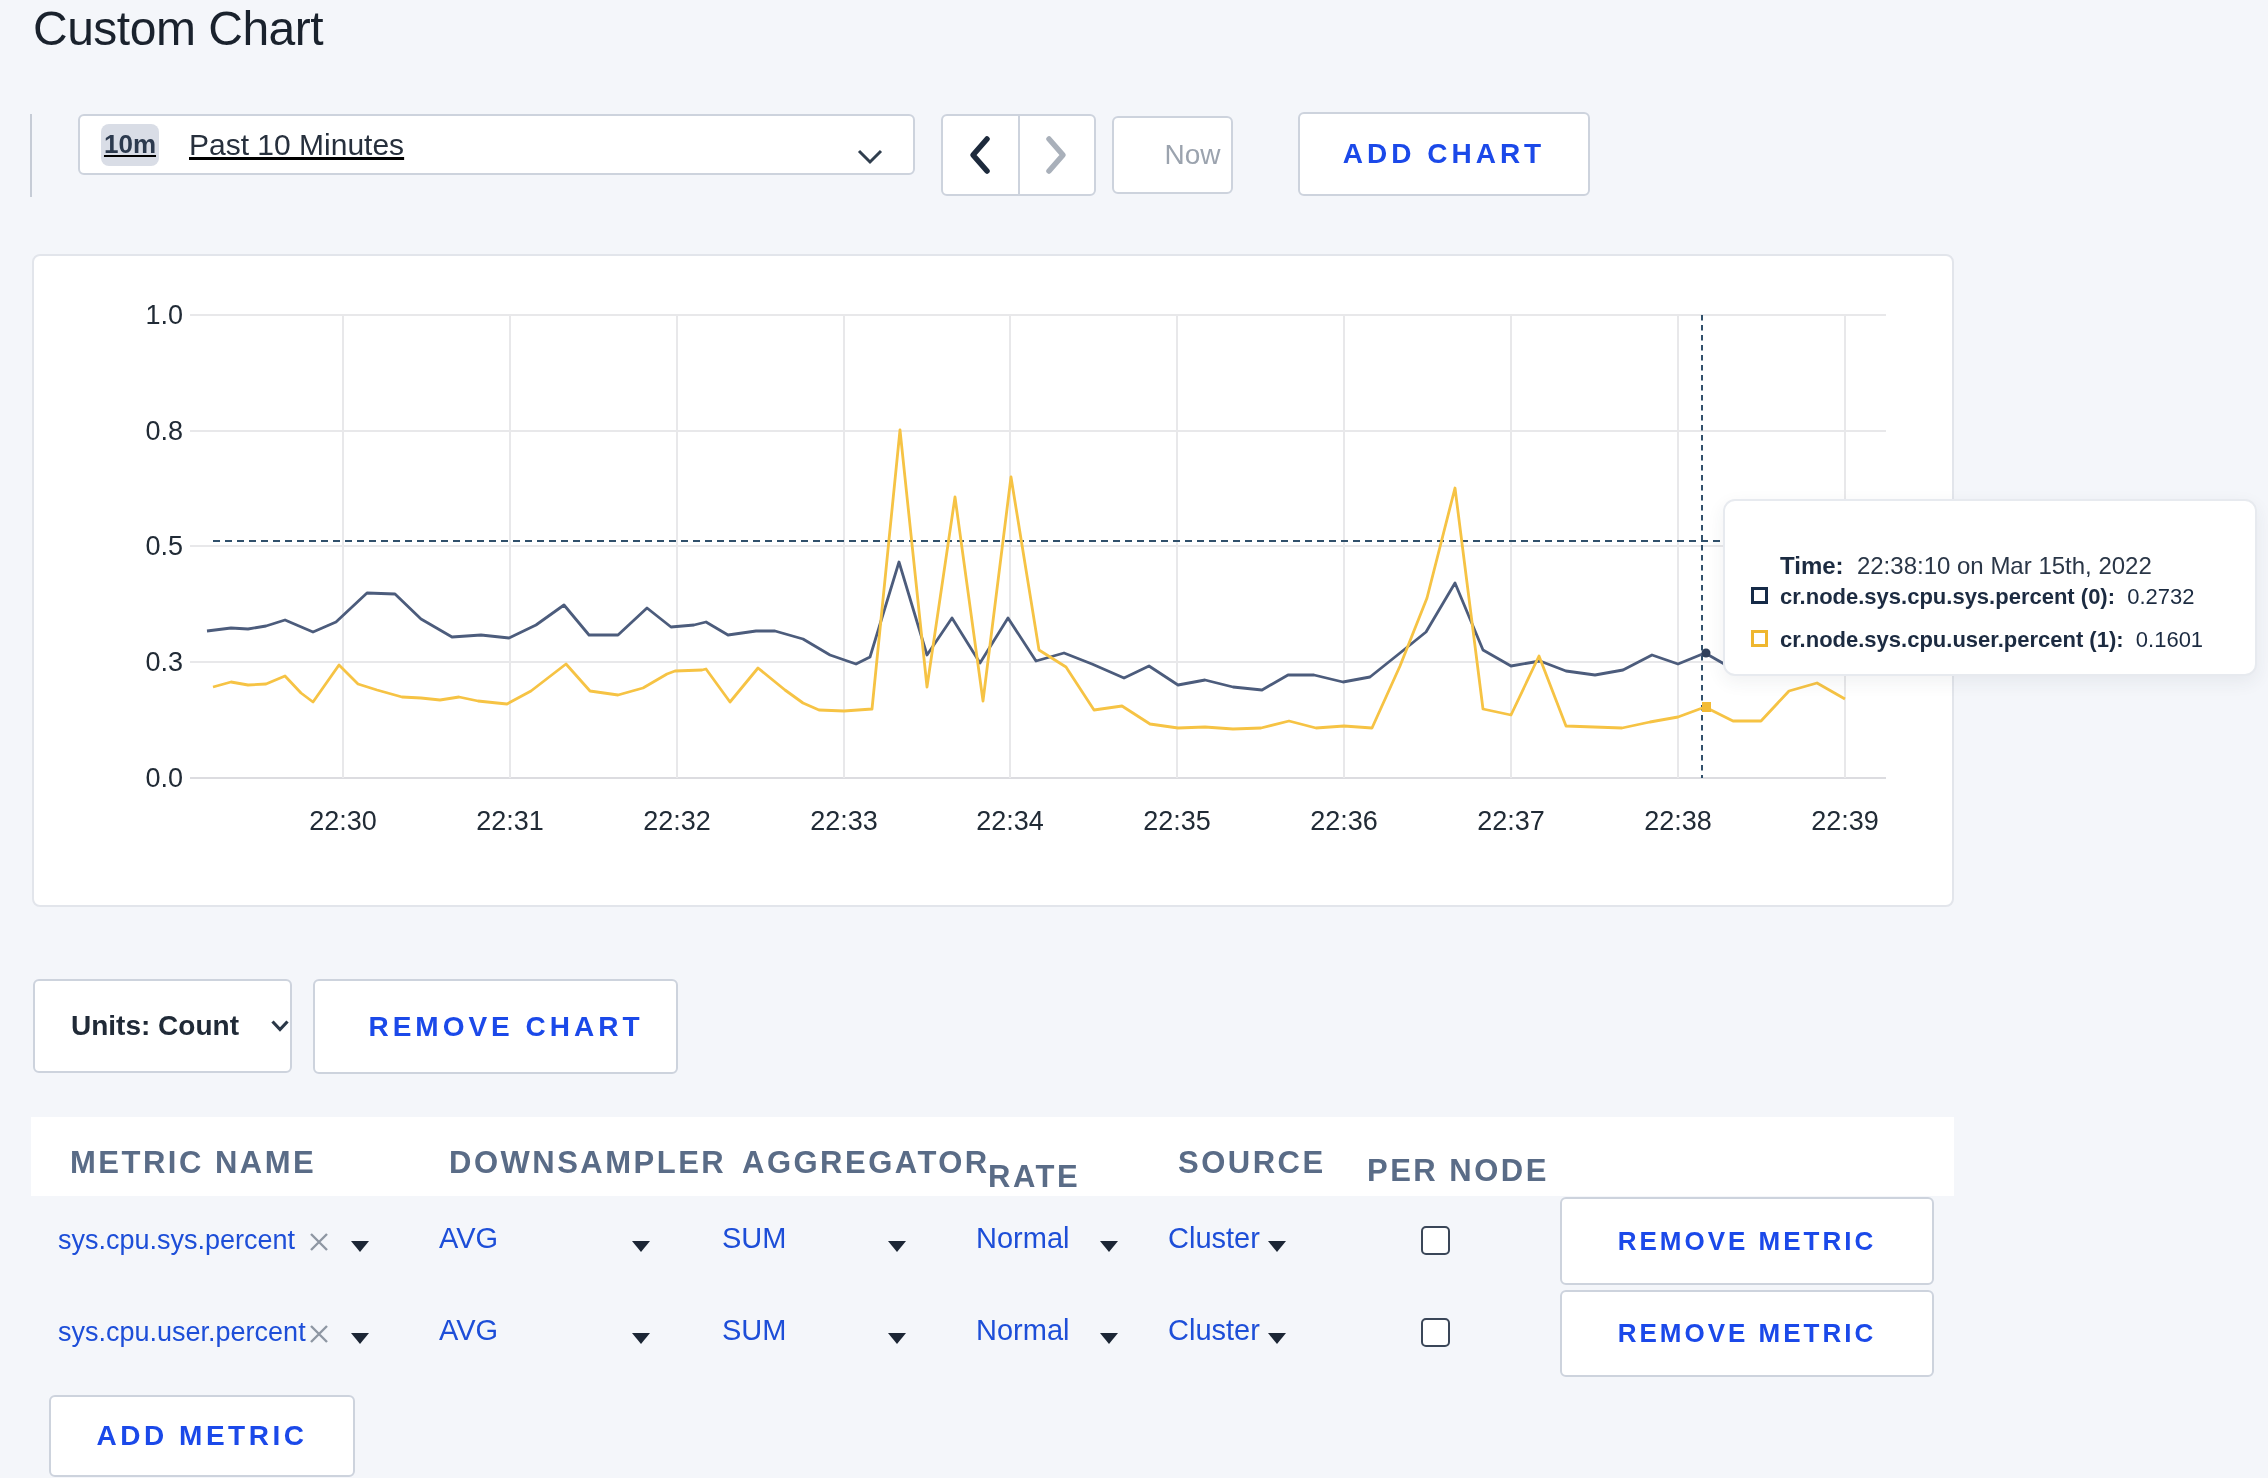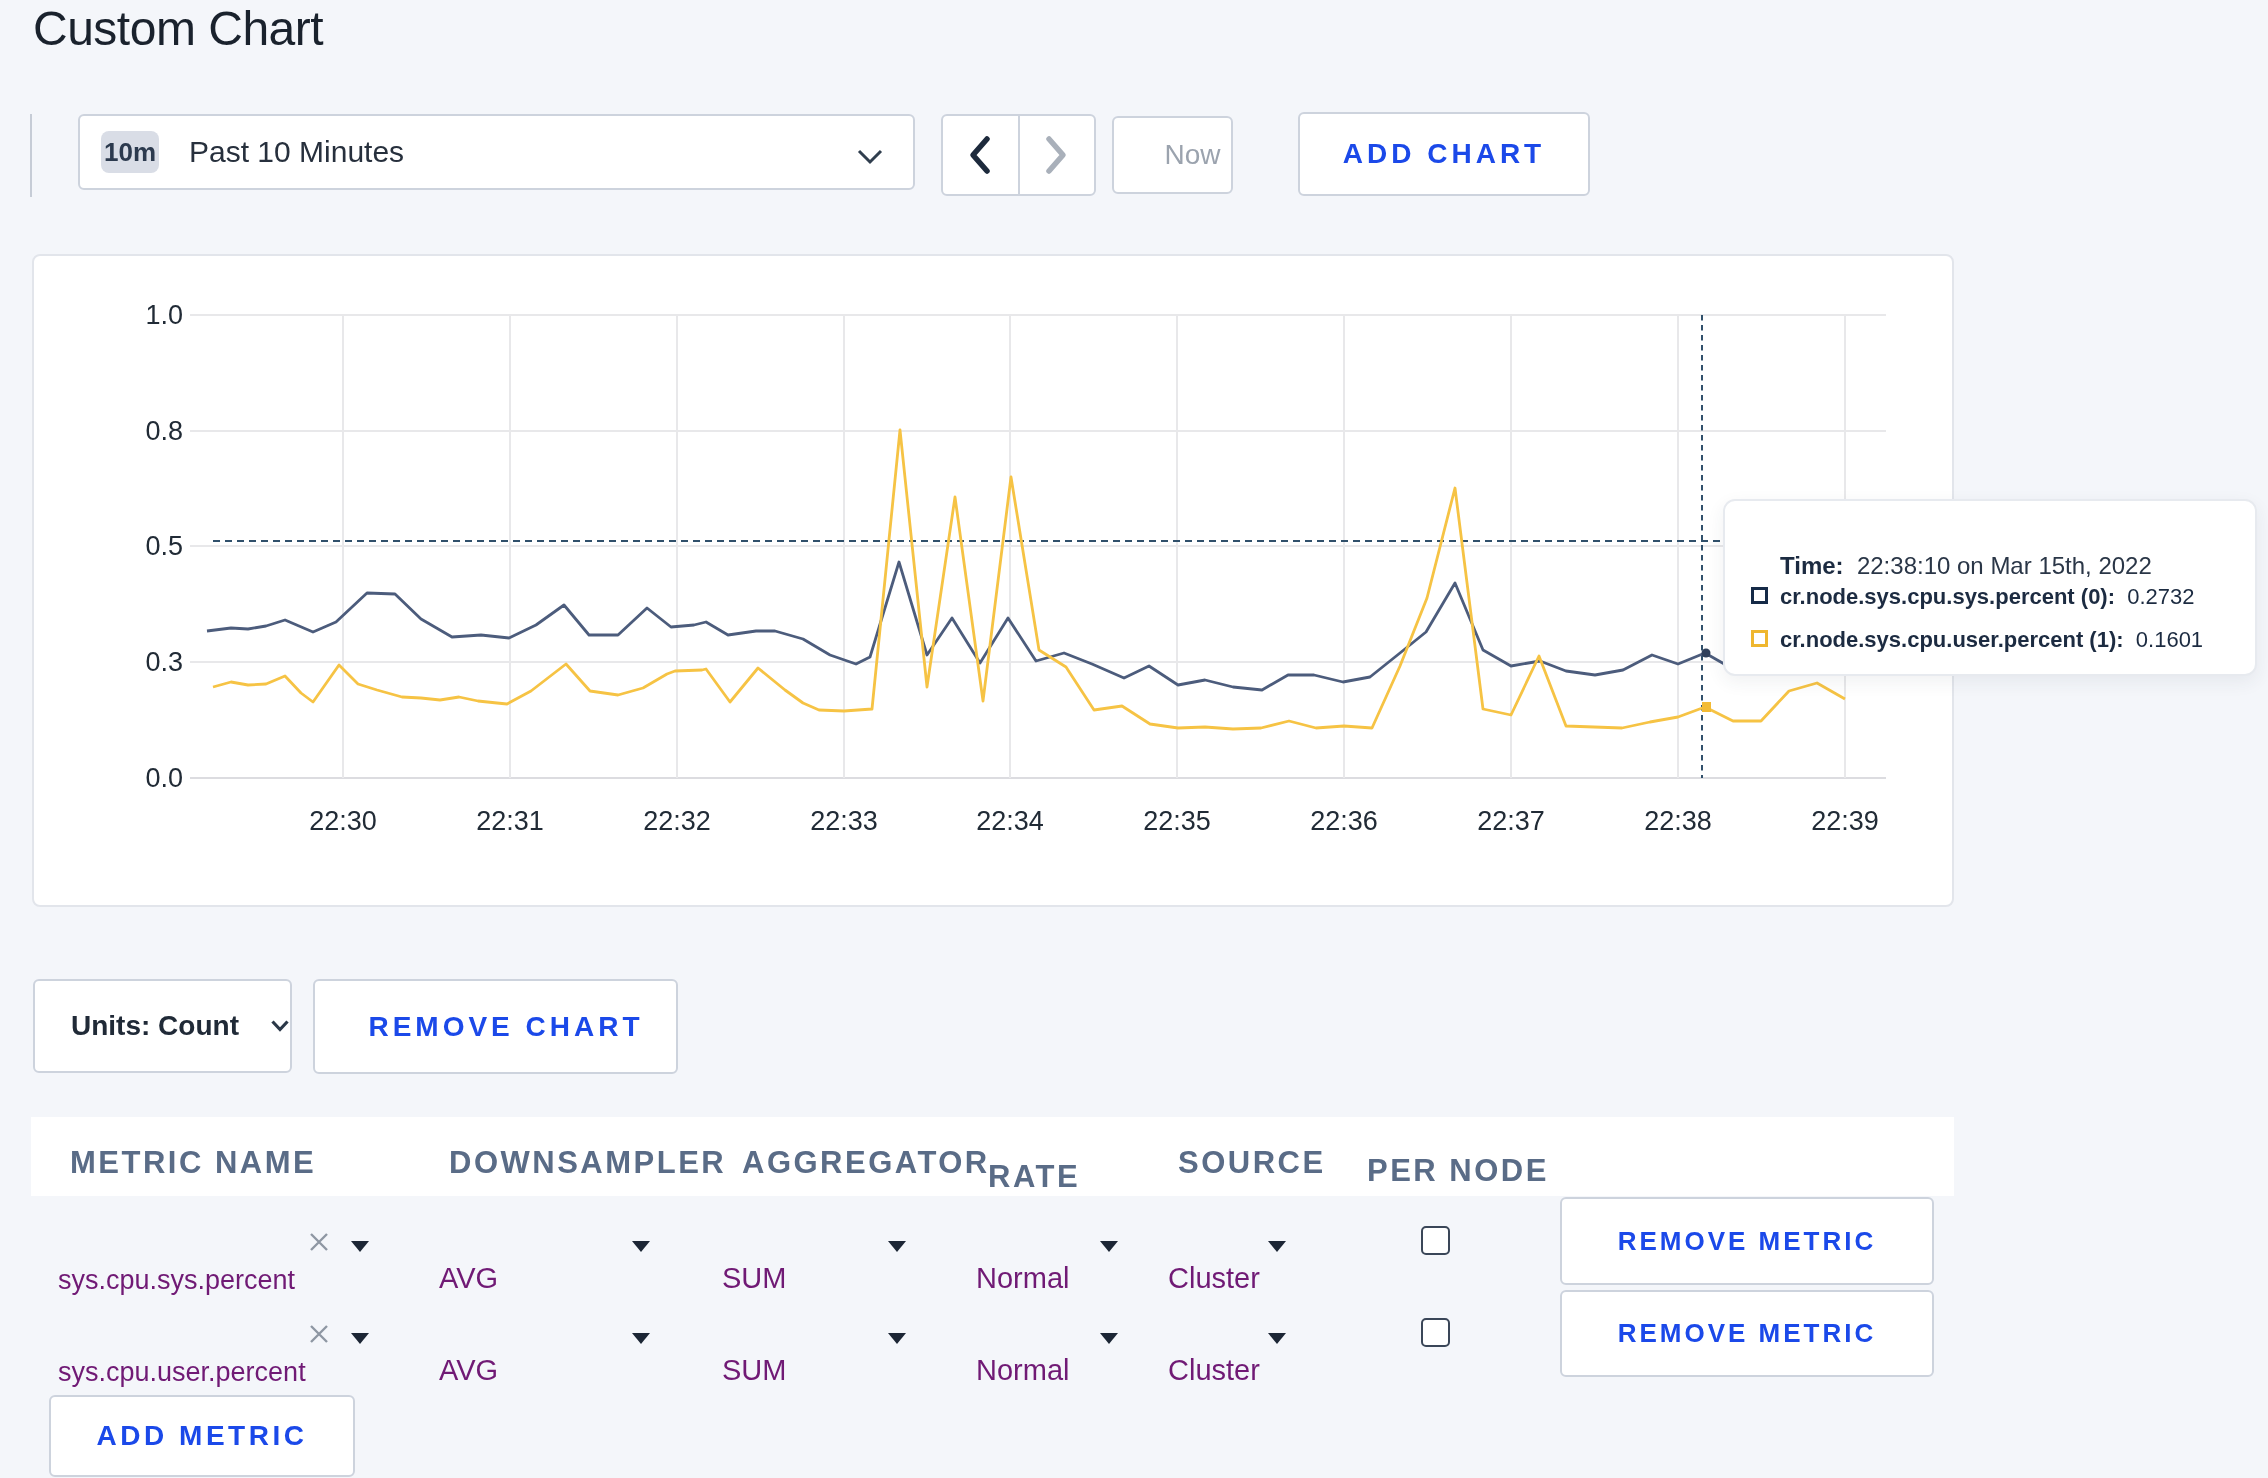--- a/index.html
+++ b/index.html
@@ -1,29 +1,29 @@
 <!DOCTYPE html>
 <html><head><meta charset="utf-8">
 <style>
 * { margin:0; padding:0; box-sizing:border-box; }
 html,body { width:2268px; height:1478px; background:#f4f6fa; font-family:"Liberation Sans", sans-serif; position:relative; overflow:hidden; }
 .abs { position:absolute; }
 .btn { position:absolute; background:#fff; border:2px solid #cdd3dd; border-radius:6px; display:flex; align-items:center; justify-content:center; }
 .bluebtn { color:#1b49e9; font-weight:bold; letter-spacing:4px; font-size:28px; }
-.rowtxt { position:absolute; font-size:29px; color:#701a75;margin-top:40px; }
+.rowtxt { position:absolute; font-size:29px; color:#1d4ed8; }
 .mname { font-size:27px; }
 .icon { position:absolute; }
 .checkbox { position:absolute; width:29px; height:29px; border:2.5px solid #3a4658; border-radius:5px; background:#fff; }
 .hdr { position:absolute; font-size:31px; font-weight:bold; color:#5a6c87; letter-spacing:2.5px; }
 </style></head>
 <body>
 <div class="abs" style="left:33px;top:1px;font-size:48px;letter-spacing:-0.5px;color:#1a222d;">Custom Chart</div>
 
 <div class="abs" style="left:30px;top:114px;width:2px;height:83px;background:#c6ccd6;"></div>
-<div class="btn" style="left:78px;top:114px;width:837px;height:76px;justify-content:flex-start;">
+<div class="btn" style="left:78px;top:114px;width:837px;height:61px;justify-content:flex-start;text-decoration:underline;">
   <div style="margin-left:21px;background:#d9dde6;border-radius:8px;width:58px;height:42px;display:flex;align-items:center;justify-content:center;font-size:26px;font-weight:bold;color:#2c3a4e;">10m</div>
   <div style="margin-left:30px;font-size:30px;color:#27303d;">Past 10 Minutes</div>
   <svg style="position:absolute;right:28px;top:31px;" width="30" height="20" viewBox="0 0 30 20">
       <path d="M4 4 L15 15 L26 4" fill="none" stroke="#303e4e" stroke-width="3"></path>
     </svg>
 </div>
 <div class="btn" style="left:941px;top:114px;width:155px;height:82px;"></div>
 <div class="abs" style="left:1018px;top:116px;width:2px;height:78px;background:#cdd3dd;"></div>
 <svg class="abs" style="left:965px;top:134px;" width="28" height="42" viewBox="0 0 28 42">
     <path d="M22 5 L8 21 L22 37" fill="none" stroke="#1d2a3c" stroke-width="5.5" stroke-linecap="round" stroke-linejoin="round"></path>

